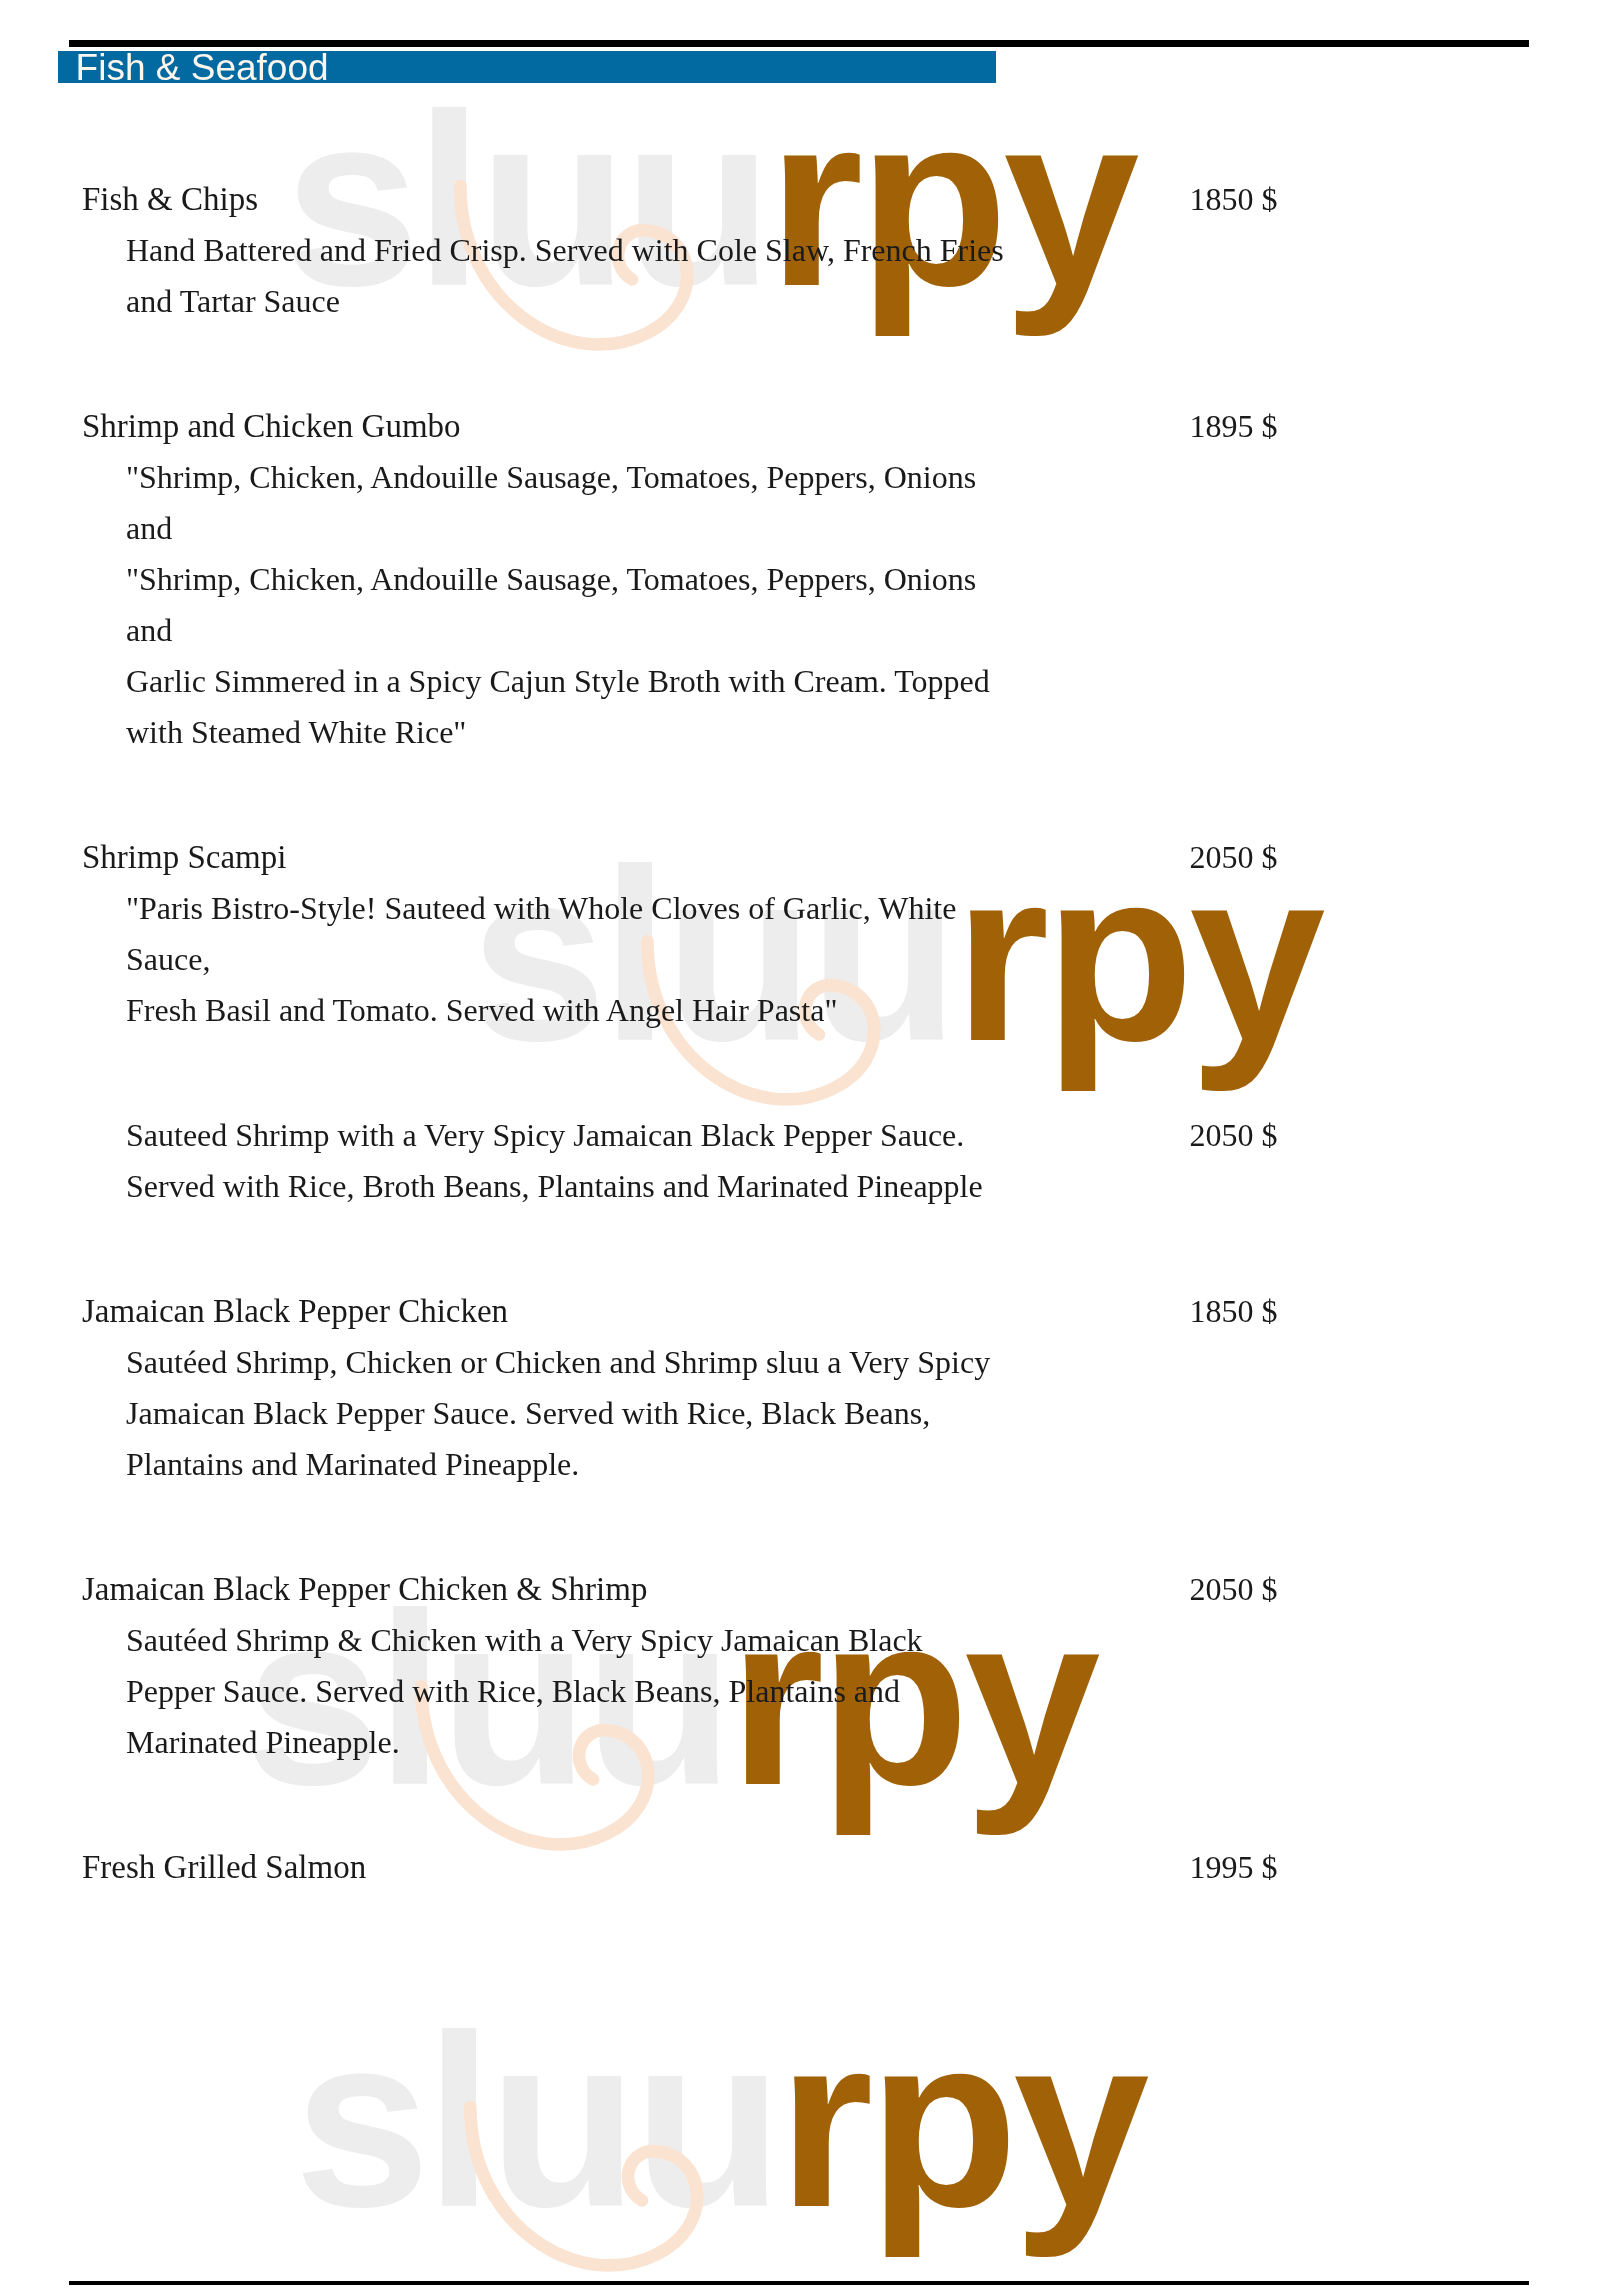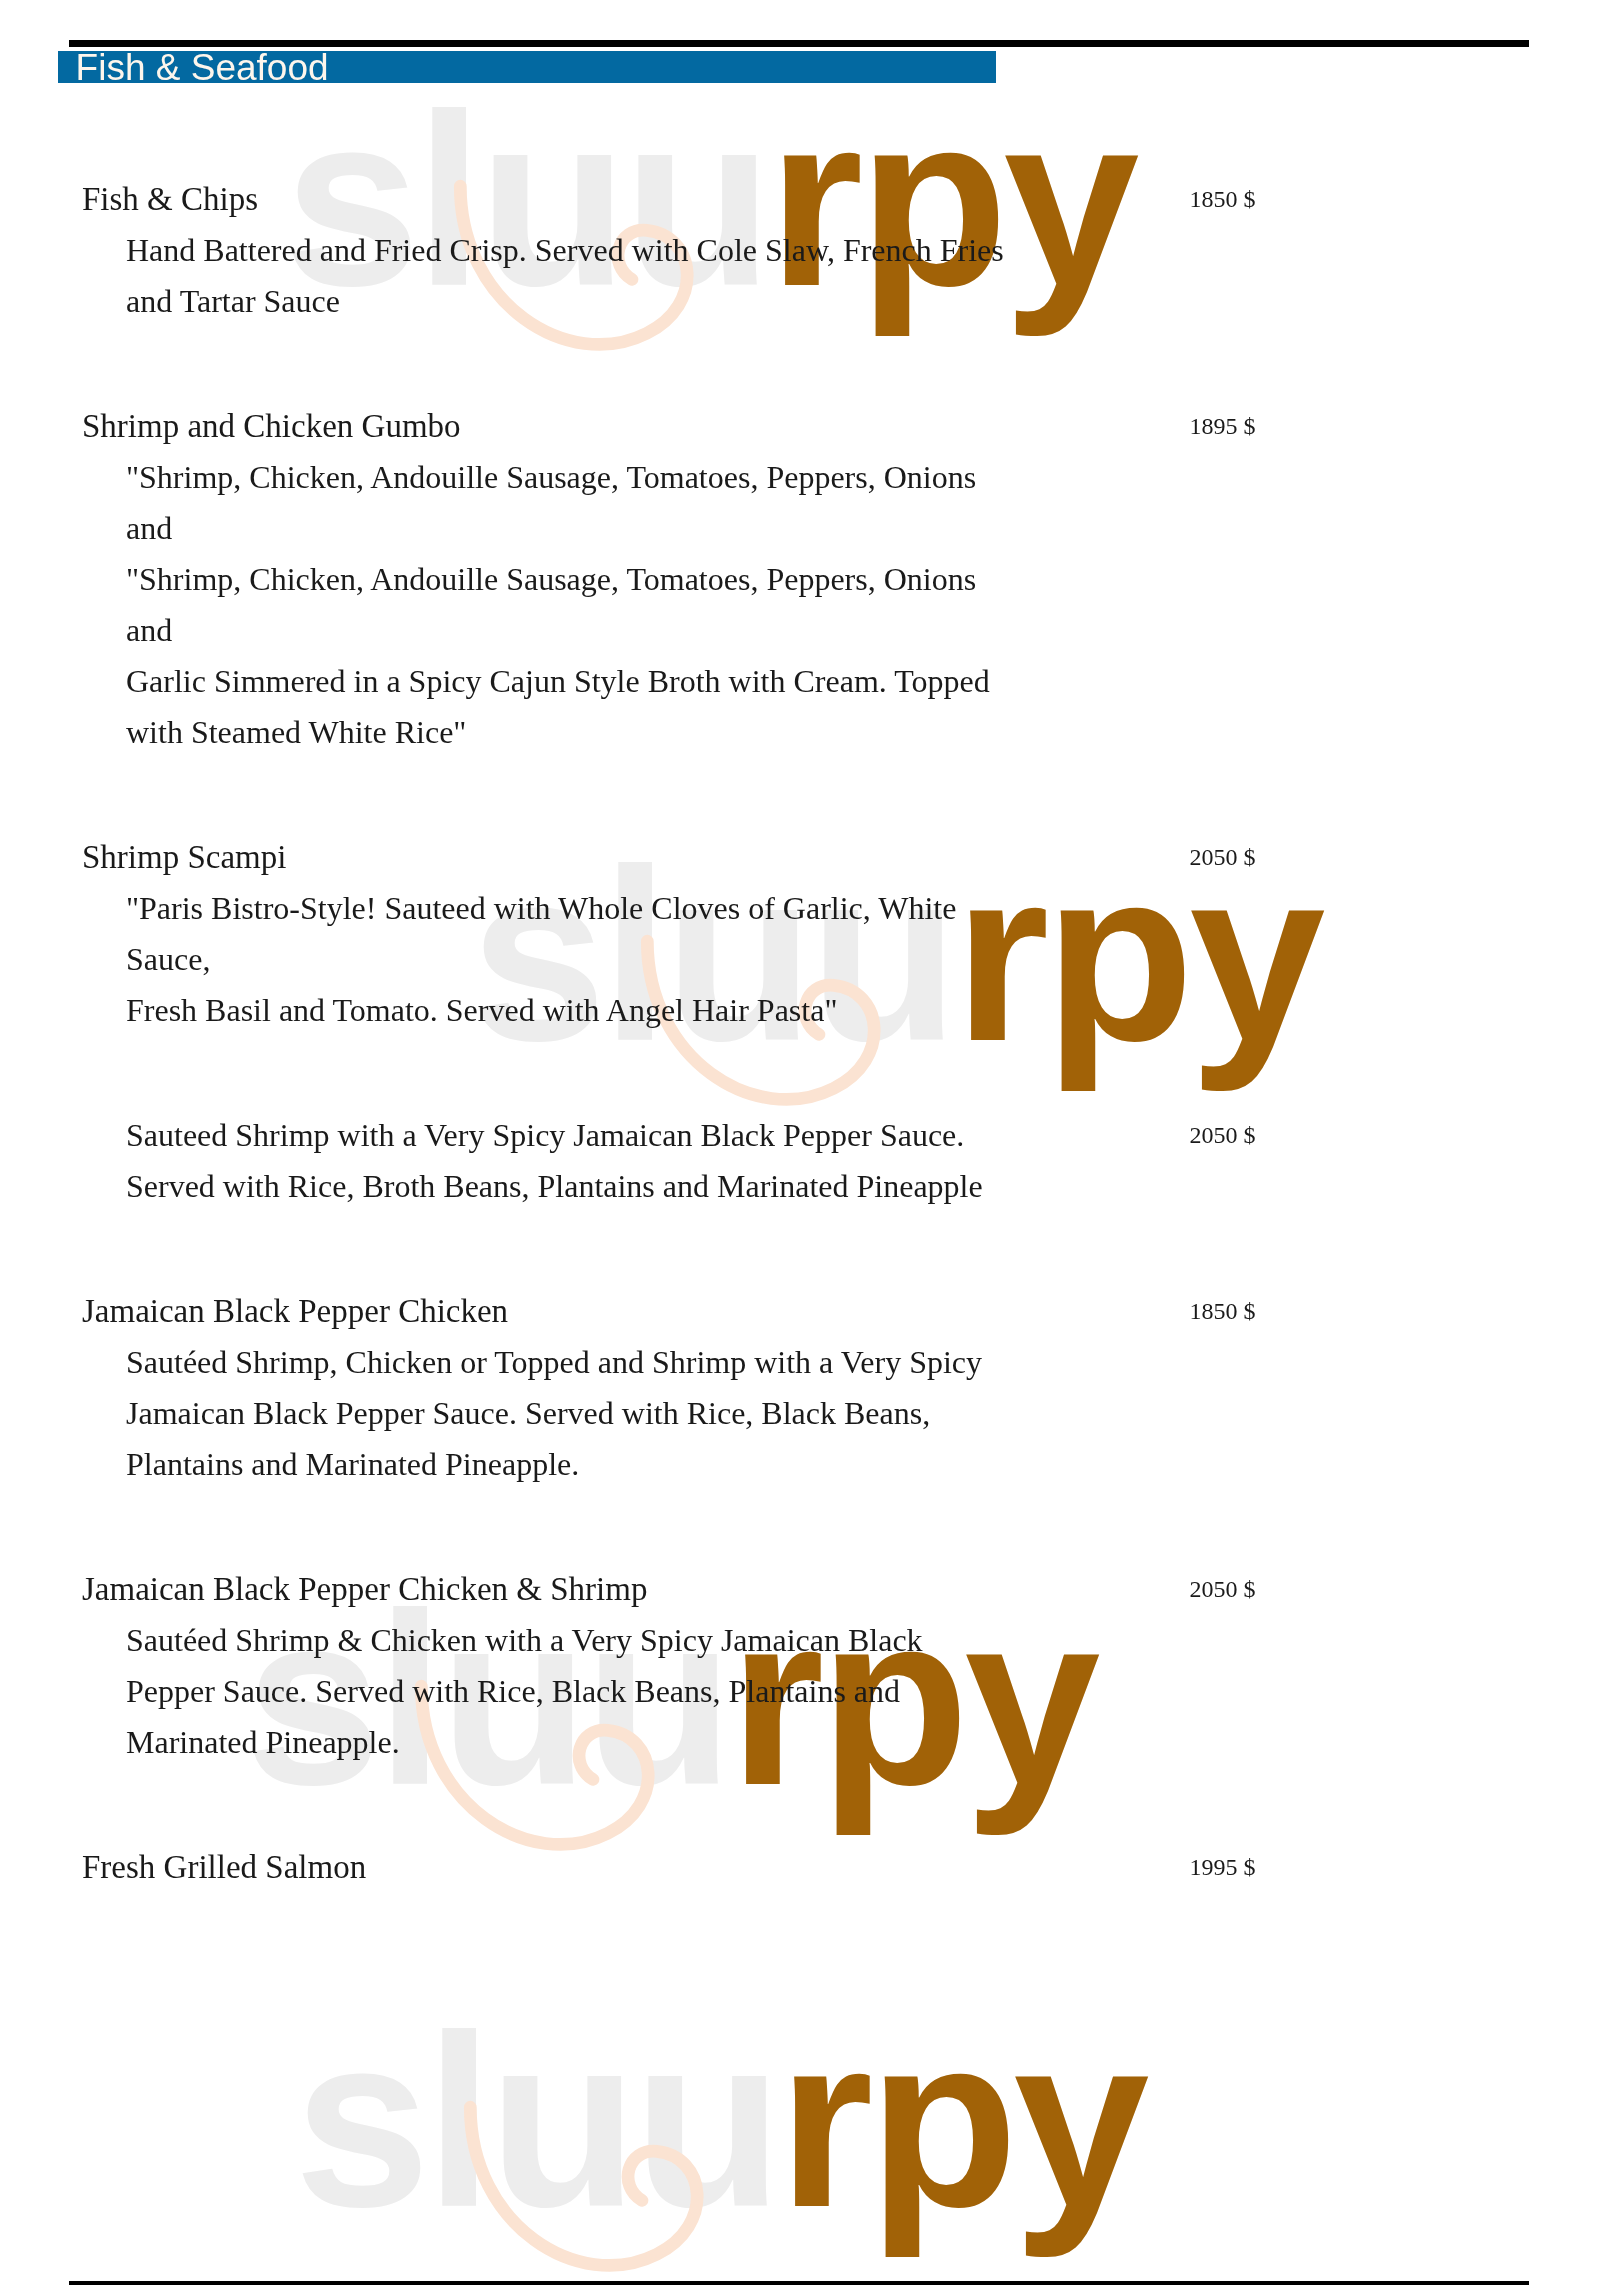--- a/index.html
+++ b/index.html
@@ -112,21 +112,21 @@
     flex: 0 0 auto;
     max-width: 1108px;
   }
   .item-price {
     position: absolute;
     right: 0;
     top: 0;
     width: 225px;
     text-align: left;
     padding-left: 19.6px;
-    font-size: 24px;
+    font-size: 32px;
     line-height: 51px;
     color: #1a1a1a;
     box-sizing: border-box;
   }
   .item-desc {
     font-size: 32px;
     line-height: 51px;
     color: #1a1a1a;
     max-width: 1157px;
   }
@@ -205,21 +205,21 @@
           <span class="dline">Sauteed Shrimp with a Very Spicy Jamaican Black Pepper Sauce.</span>
           <span class="dline">Served with Rice, Broth Beans, Plantains and Marinated Pineapple</span>
         </div>
       </div>
       <div class="menu-item">
         <div class="item-head">
           <div class="item-name">Jamaican Black Pepper Chicken</div>
         </div>
         <div class="item-price">1850 $</div>
         <div class="item-desc">
-          <span class="dline">Sautéed Shrimp, Chicken or Topped and Shrimp with a Very Spicy</span>
+          <span class="dline">Sautéed Shrimp, Chicken or Chicken and Shrimp sluu a Very Spicy</span>
           <span class="dline">Jamaican Black Pepper Sauce. Served with Rice, Black Beans,</span>
           <span class="dline">Plantains and Marinated Pineapple.</span>
         </div>
       </div>
       <div class="menu-item">
         <div class="item-head">
           <div class="item-name">Jamaican Black Pepper Chicken &amp; Shrimp</div>
         </div>
         <div class="item-price">2050 $</div>
         <div class="item-desc">

